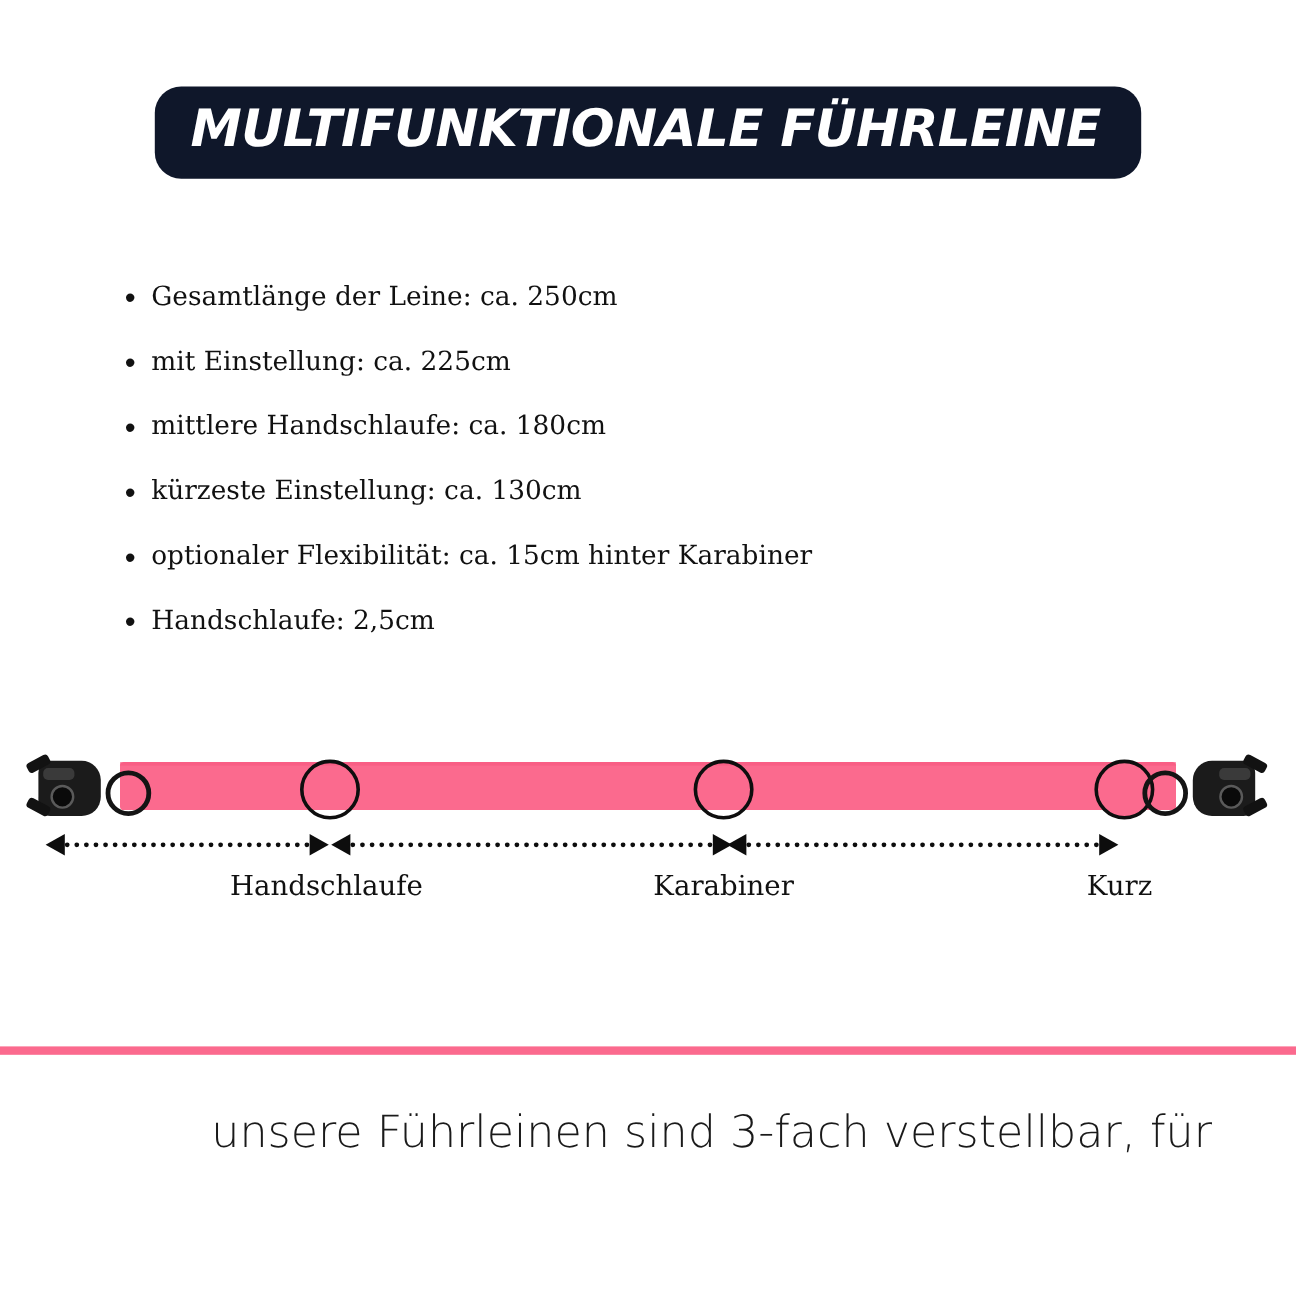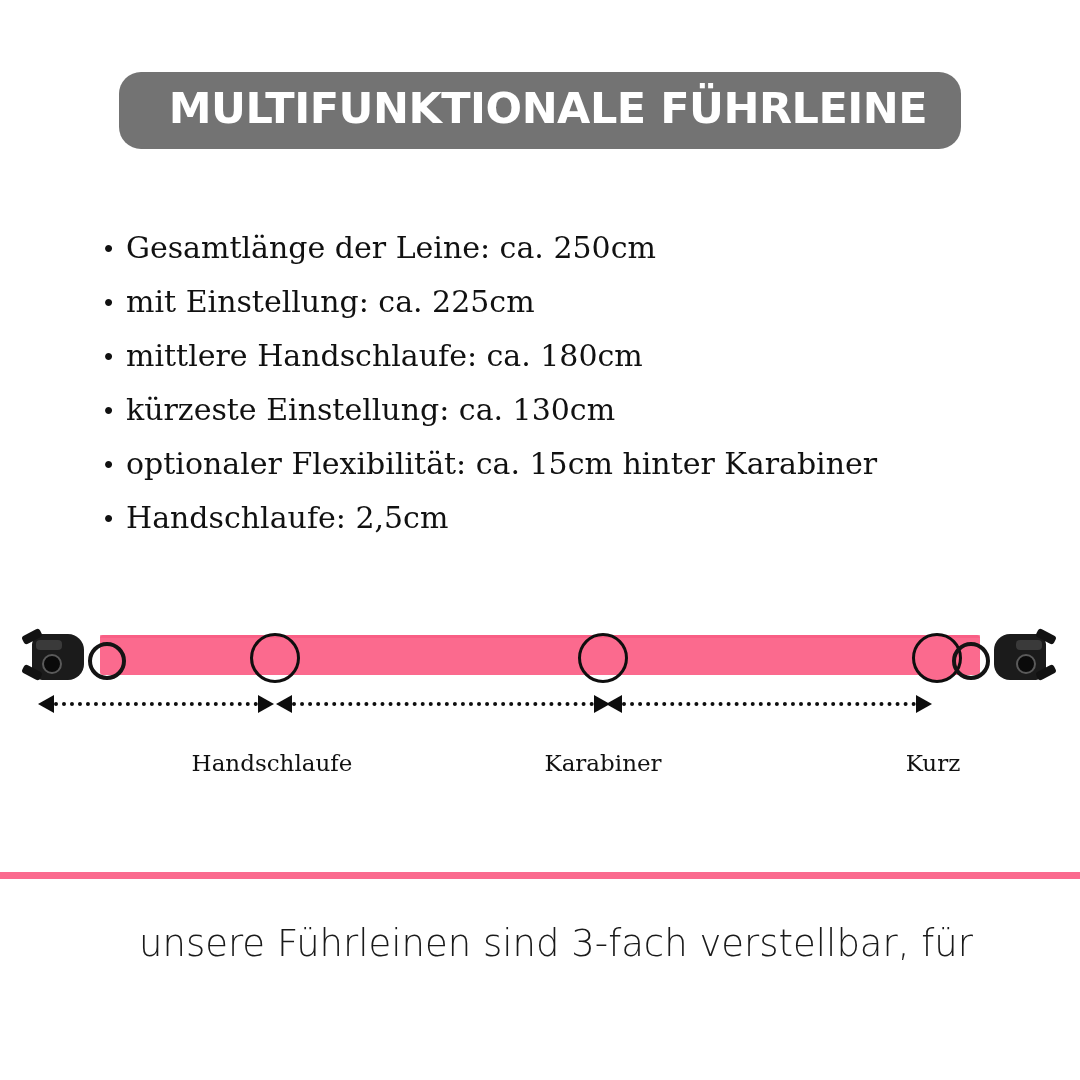--- a/index.html
+++ b/index.html
@@ -23,23 +23,24 @@
   
   .title-wrap {
     position: absolute;
     left: 0;
     right: 0;
     top: 72px;
     display: flex;
     justify-content: center;
   }
   .title-pill {
-    background: #737373;
+    background: #0f172a;
     border-radius: 22px;
-    padding: 14px 34px 18px 50px;
+    padding: 14px 34px 18px 30px;
+    font-style: italic;
   }
   .title-pill h1 {
     margin: 0;
     color: #ffffff;
     font-family: "DejaVu Sans", sans-serif;
     font-weight: bold;
     font-size: 43px;
     letter-spacing: -0.5px;
     line-height: 1.05;
     white-space: nowrap;
@@ -60,21 +61,21 @@
   .bullet {
     width: 22px;
     flex: 0 0 22px;
     color: #111111;
     font-size: 26px;
     line-height: 40px;
     text-align: left;
   }
   .spec-text {
     font-family: "DejaVu Serif", serif;
-    font-size: 30px;
+    font-size: 22px;
     line-height: 40px;
     color: #111111;
     white-space: nowrap;
   }
 
   
   .leash-area {
     position: absolute;
     left: 0;
     top: 600px;
@@ -200,21 +201,21 @@
     border-top: 9px solid transparent;
     border-bottom: 9px solid transparent;
   }
   .arrow.left  { border-right: 16px solid #0d0d0d; }
   .arrow.right { border-left: 16px solid #0d0d0d; }
 
   
   .captions {
     position: absolute;
     left: 0;
-    top: 750px;
+    top: 726px;
     width: 1080px;
     height: 40px;
     text-align: center;
   }
   .caption {
     position: absolute;
     font-family: "DejaVu Serif", serif;
     font-size: 23px;
     color: #111111;
     transform: translateX(-50%);
@@ -225,24 +226,24 @@
   .divider {
     position: absolute;
     left: 0;
     top: 872px;
     width: 1080px;
     height: 7px;
     background: #fb6a8e;
   }
   .footer {
     position: absolute;
-    left: 86px;
+    left: 70px;
     top: 912px;
     width: 940px;
-    text-align: center;
+    text-align: right;
   }
   .footer p {
     margin: 0;
     font-family: "DejaVu Sans", sans-serif;
     font-size: 37px;
     line-height: 1.75;
     color: #1a1a1a;
     font-weight: 350;
   }
 </style>

